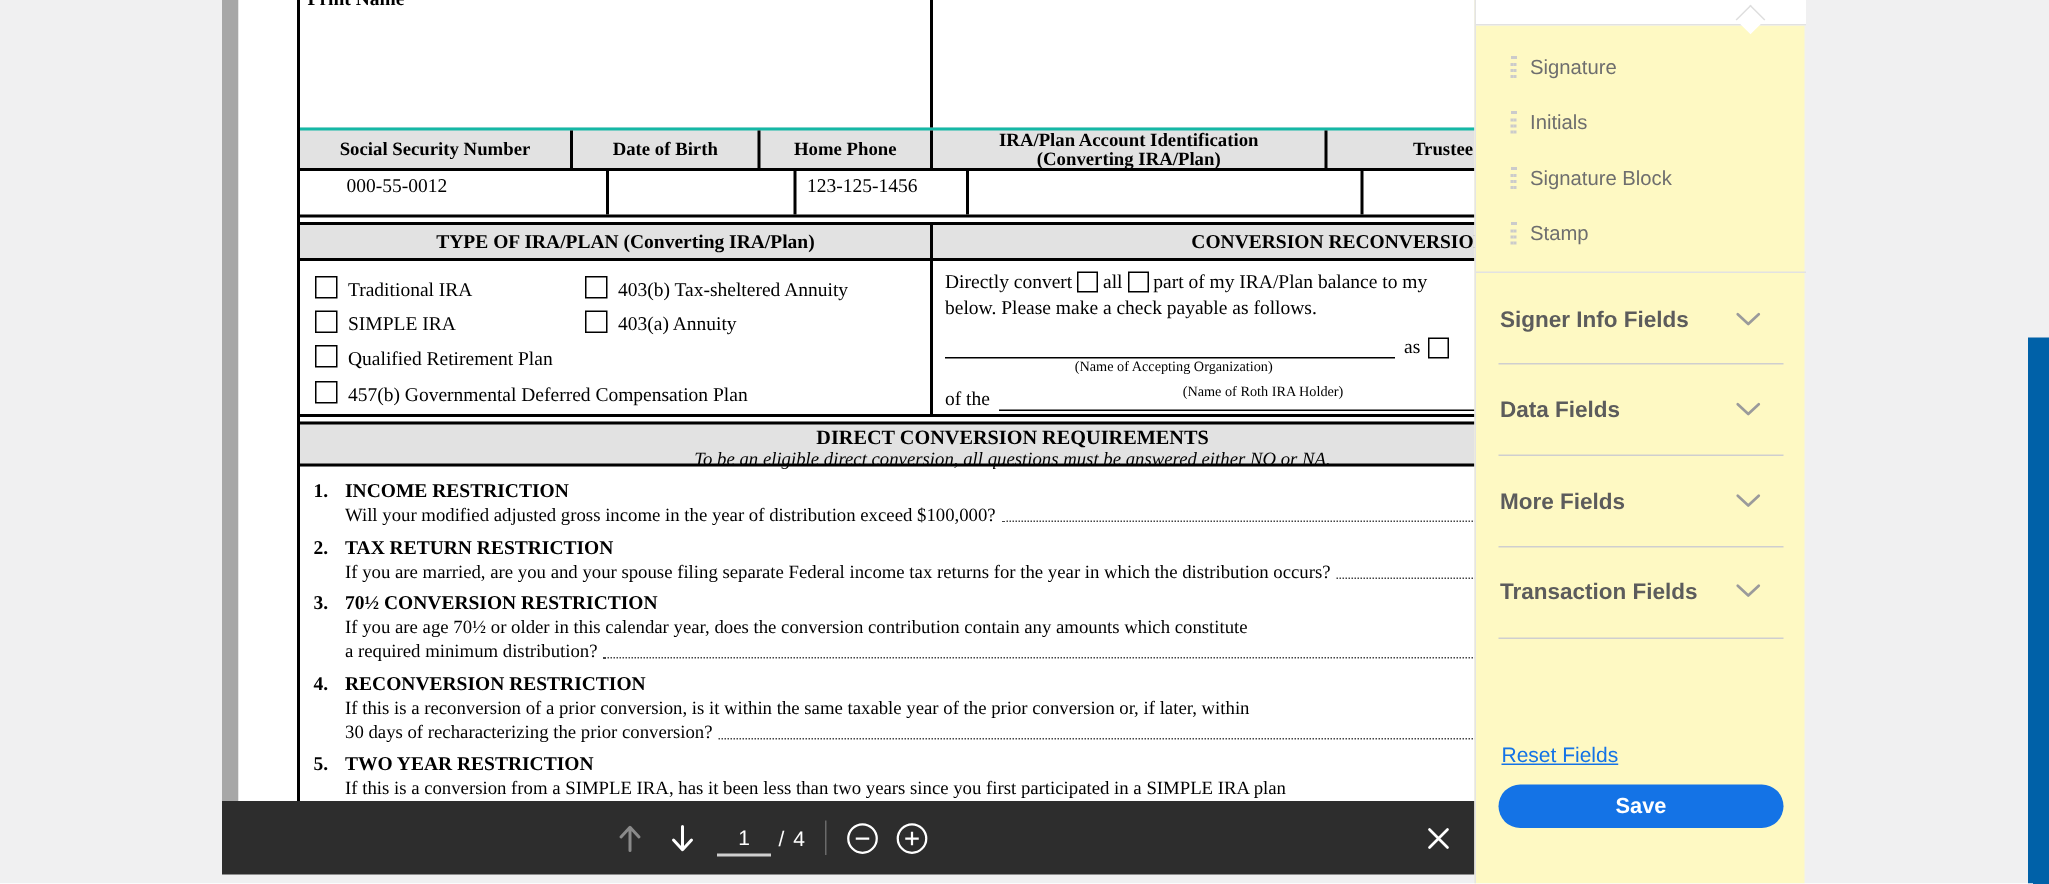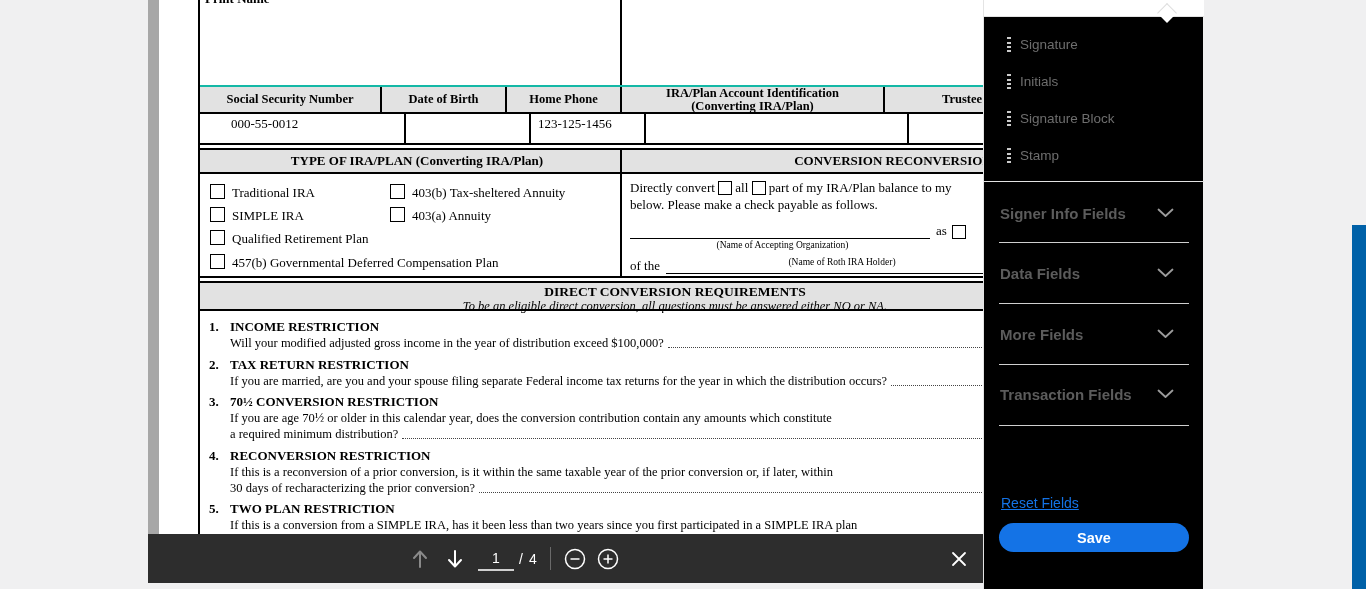--- a/index.html
+++ b/index.html
@@ -62,21 +62,21 @@
   
   .toolbar { position:absolute; left:148px; top:534px; width:835px; height:49px; background:var(--toolbarbg,#2D2D2D); }
   .tb-item { position:absolute; top:0; height:49px; display:flex; align-items:center; justify-content:center; }
   .page-input { position:absolute; left:330px; top:12px; width:36px; height:25px; background:transparent; border:none;
                 border-bottom:2px solid #cfcfcf; color:#fff; text-align:center; font-size:14px;
                 font-family:"Liberation Sans",sans-serif; }
   .page-total { position:absolute; left:371px; top:0; height:49px; display:flex; align-items:center; color:#fff; font-size:14px; gap:6px; }
   .tb-divider { position:absolute; left:402px; top:13px; width:1px; height:23px; background:#6a6a6a; }
 
   
-  .sidebar { position:absolute; left:983px; top:0; width:220px; height:589px; background:#000000; border-left:1px solid #e4e4e4; }
+  .sidebar { position:absolute; left:983px; top:0; width:220px; height:589px; background:#fef9c3; border-left:1px solid #e4e4e4; }
   .sb-topstrip { position:absolute; left:0; top:0; width:220px; height:17px; background:#fff; border-bottom:1px solid #e2e2e2; }
   .sb-notch { position:absolute; left:176px; top:6px; width:14px; height:14px; background:#fff;
               border-top:1px solid #dedede; border-left:1px solid #dedede; transform:rotate(45deg); z-index:2; }
   .sb-item { position:absolute; left:0; width:220px; height:22px; display:flex; align-items:center; cursor:grab; }
   .drag-handle { width:4px; height:15px; border-left:2px dotted #cbcbcb; border-right:2px dotted #cbcbcb; margin-left:23px; }
   .sb-item-label { margin-left:9px; color:#6e6e6e; font-size:13.5px; }
   .sb-divider-full { position:absolute; left:0; width:220px; height:1px; background:#e2e2e2; }
   .sb-divider-inset { position:absolute; left:15px; width:190px; height:1px; background:#cfcfcf; }
   .sb-section { position:absolute; left:0; width:220px; height:30px; display:flex; align-items:center; cursor:pointer; }
   .sb-section-label { margin-left:16px; font-weight:bold; font-size:15px; color:#5c5c5c; flex:1; }
@@ -223,21 +223,21 @@
             <div class="q-line">
                 <span class="q-text">30 days of recharacterizing the prior conversion?</span>
                 <span class="leader"></span>
               </div>
           </div>
         </div>
 
         <div class="q">
           <div class="q-num">5.</div>
           <div class="q-body">
-            <div class="q-title">TWO PLAN RESTRICTION</div>
+            <div class="q-title">TWO YEAR RESTRICTION</div>
             <div class="q-line">
                 <span class="q-text">If this is a conversion from a SIMPLE IRA, has it been less than two years since you first participated in a SIMPLE IRA plan</span>
               </div>
             <div class="q-line">
                 <span class="q-text">sponsored by your employer?</span>
               </div>
           </div>
         </div>
 
       </div>

